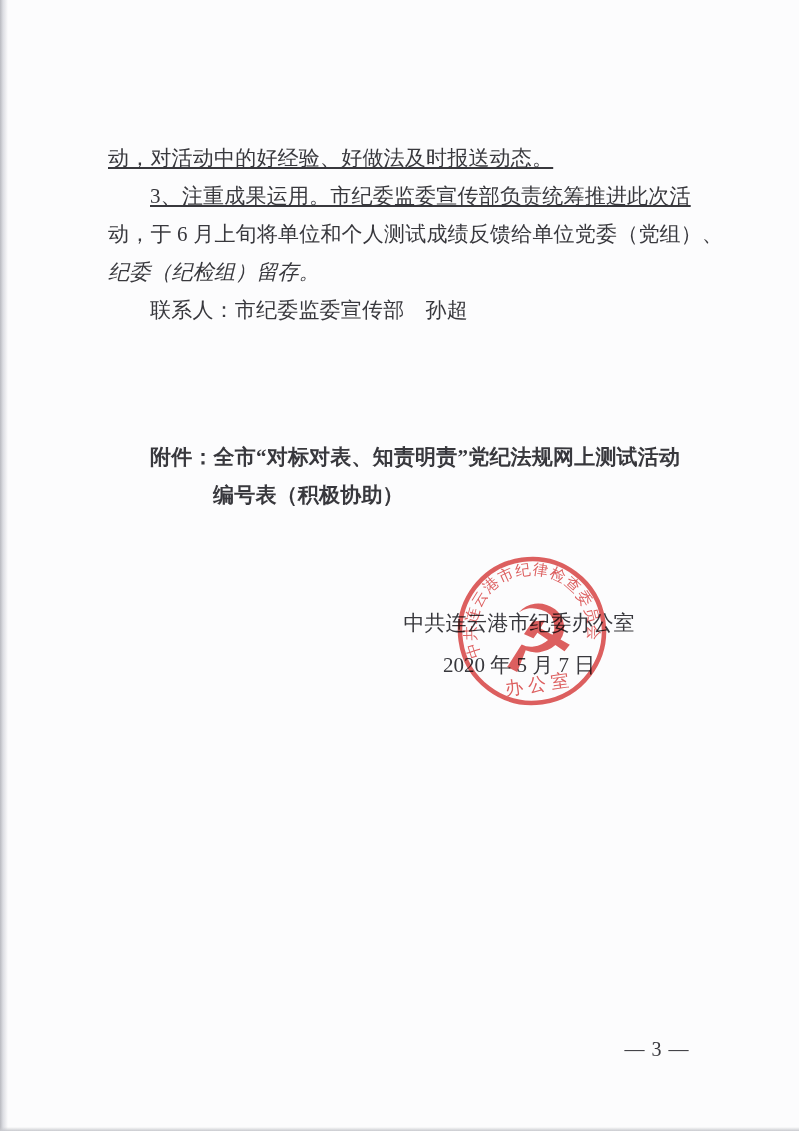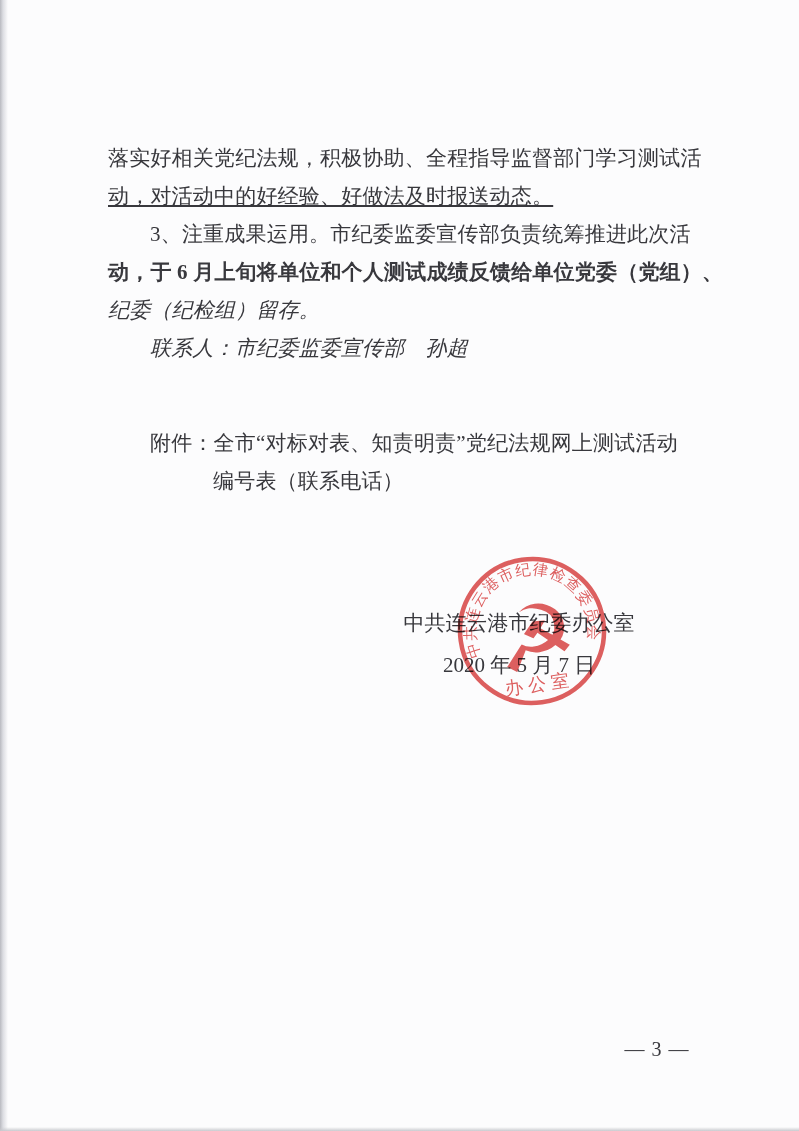--- a/index.html
+++ b/index.html
@@ -19,21 +19,21 @@
   }
   .scan-edge-bottom {
     position:absolute; left:0; right:0; bottom:0; height:4px;
     background:linear-gradient(to top, #c9cacf 0px, rgba(252,252,253,0) 4px);
   }
   .body-text, .attachment {
     position:absolute; left:108px; width:640px;
     font-size:21px; letter-spacing:0.2px;
   }
   .body-text { top:139px; }
-  .attachment { top:424px; }
+  .attachment { top:438px;font-weight:bold; }
   .tline { height:38px; line-height:38px; white-space:nowrap; }
   .signature {
     position:absolute; left:399px; top:602px; width:240px;
     text-align:center; font-size:21px; line-height:42px; white-space:nowrap;
     z-index:1;
   }
   .seal {
     position:absolute; left:454px; top:553px; width:156px; height:156px;
     transform:rotate(-8deg);
     mix-blend-mode:multiply;
@@ -49,31 +49,30 @@
 </style>
 </head>
 <body>
 
 <div class="page">
 
   <div class="scan-edge-left"></div>
   <div class="scan-edge-bottom"></div>
 
   <div class="body-text" id="body-lines">
-      <div class="tline" style="padding-left: 0px;">落实好相关党纪法规，积极协助、全程指导监督部门学习测试活</div>
       <div class="tline" style="padding-left: 0px; text-decoration: underline;">动，对活动中的好经验、好做法及时报送动态。</div>
-      <div class="tline" style="padding-left: 42px;">3、注重成果运用。市纪委监委宣传部负责统筹推进此次活</div>
-      <div class="tline" style="padding-left: 0px; font-weight: bold;">动，于 6 月上旬将单位和个人测试成绩反馈给单位党委（党组）、</div>
+      <div class="tline" style="padding-left: 42px; text-decoration: underline;">3、注重成果运用。市纪委监委宣传部负责统筹推进此次活</div>
+      <div class="tline" style="padding-left: 0px;">动，于 6 月上旬将单位和个人测试成绩反馈给单位党委（党组）、</div>
       <div class="tline" style="padding-left: 0px; font-style: italic;">纪委（纪检组）留存。</div>
-      <div class="tline" style="padding-left: 42px; font-style: italic;">联系人：市纪委监委宣传部　孙超</div>
+      <div class="tline" style="padding-left: 42px;">联系人：市纪委监委宣传部　孙超</div>
     </div>
 
   <div class="attachment" id="attachment-lines">
       <div class="tline" style="padding-left: 42px;">附件：全市“对标对表、知责明责”党纪法规网上测试活动</div>
-      <div class="tline" style="padding-left: 105px;">编号表（联系电话）</div>
+      <div class="tline" style="padding-left: 105px;">编号表（积极协助）</div>
     </div>
 
   <div class="signature">
     <div>中共连云港市纪委办公室</div>
     <div>2020 年 5 月 7 日</div>
   </div>
 
   <svg class="seal" viewBox="0 0 154 154">
     <circle cx="77" cy="77" r="71" fill="none" stroke="var(--seal-color,#dd5252)" stroke-width="4.5"></circle>
     <path id="sealArcPath" d="M 23.4 93.4 A 56 56 0 1 1 130.6 93.4" fill="none"></path>

